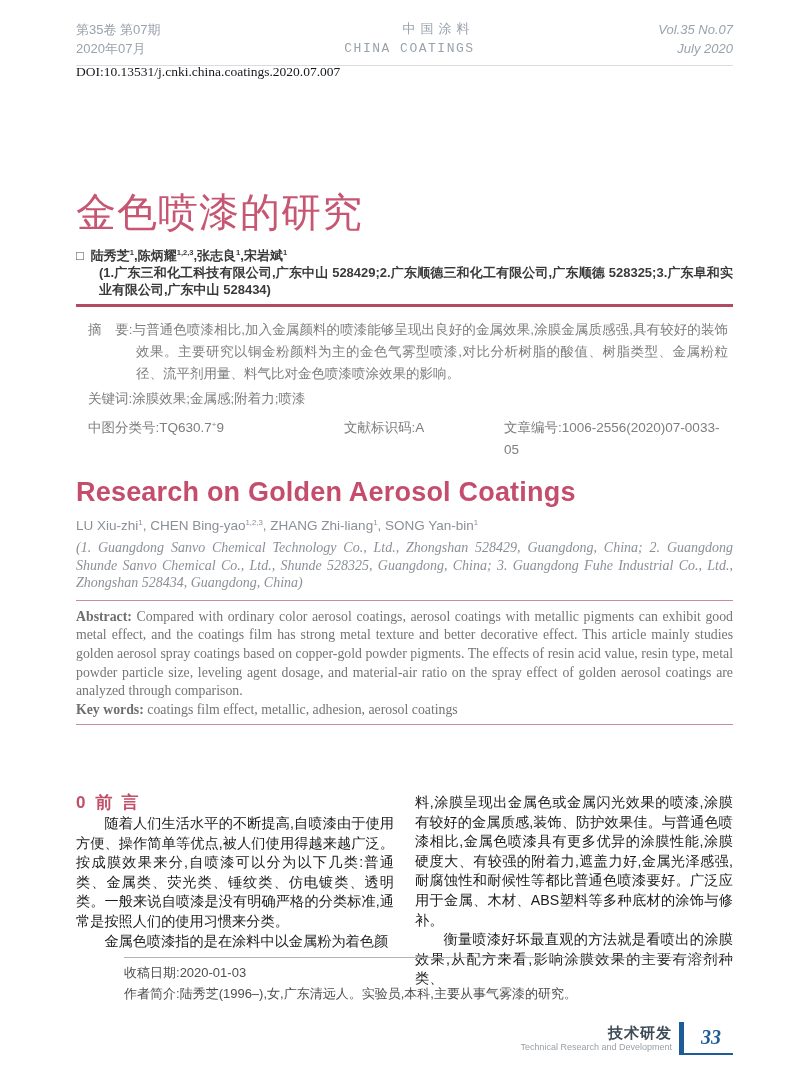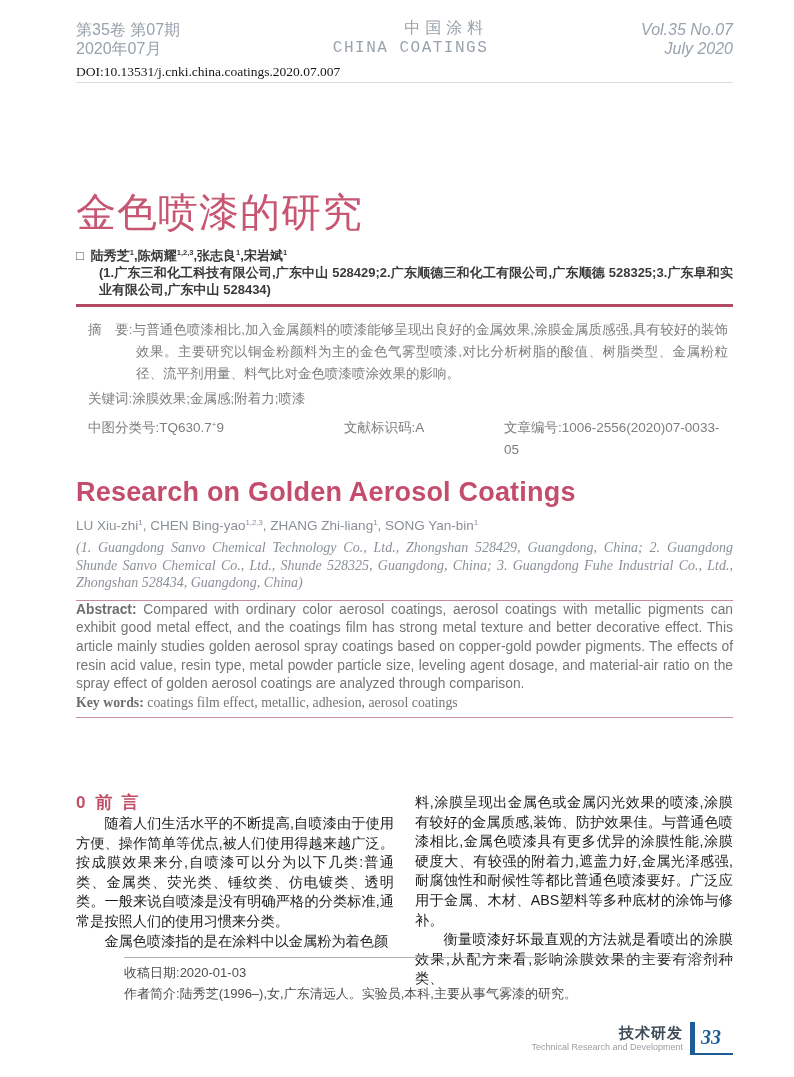--- a/index.html
+++ b/index.html
@@ -15,23 +15,23 @@
   }
   .abs { position: absolute; left: 76px; right: 61px; }
 
   
   .journal-header {
     top: 20px;
     display: flex;
     justify-content: space-between;
     align-items: flex-start;
     border-bottom: 1px solid #d9dce1;
-    padding-bottom: 24px;
+    padding-bottom: 7px;
     color: #9aa2ac;
-    font-size: 16px;
+    font-size: 13px;
     line-height: 19px;
   }
   .jh-left { text-align: left; }
   .jh-center { text-align: right; font-family: Liberation Mono, monospace; }
   .jh-right { text-align: right; font-style: italic; }
   .jh-cn { letter-spacing: 5px; }
   .jh-en { letter-spacing: 1.5px; }
 
   .doi {
     top: 64px;
@@ -103,21 +103,22 @@
     margin-top: 6px;
     font-family: "Liberation Serif", "DejaVu Serif", serif;
     font-style: italic;
     font-size: 14px;
     line-height: 17.6px;
     color: #8b9098;
     text-align: justify;
   }
   .rule-thin { border: none; height: 1px; background: #c78e9a; margin-top: 8px; }
   .en-abstract {
-    font-family: Liberation Sans, sans-serif;
+    margin-top: 7px;
+    font-family: Liberation Serif, serif;
     font-size: 13.8px;
     line-height: 18.6px;
     color: #757575;
     text-align: justify;
   }
   .en-abstract b, .en-keywords b { font-weight: bold; color: #6e6e6e; }
   .en-keywords {
     font-family: "Liberation Serif", "DejaVu Serif", serif;
     font-size: 13.8px;
     line-height: 18.6px;
@@ -171,21 +172,21 @@
   }
   .footer-en { font-size: 9px; color: #9aa0a6; line-height: 11px; }
   .page-badge { display: flex; align-items: stretch; height: 33px; }
   .badge-bar { width: 5px; background: #1e5c97; }
   .badge-num {
     font-family: "Liberation Serif", "DejaVu Serif", serif;
     font-style: italic;
     font-weight: bold;
     font-size: 20px;
     color: #1e5c97;
-    padding: 1px 12px 0 6px;
+    padding: 1px 12px 0 17px;
     border-bottom: 2px solid #1e5c97;
     line-height: 28px;
   }
 </style>
 </head>
 <body>
 
 <div class="page">
 
   <header class="abs journal-header">

